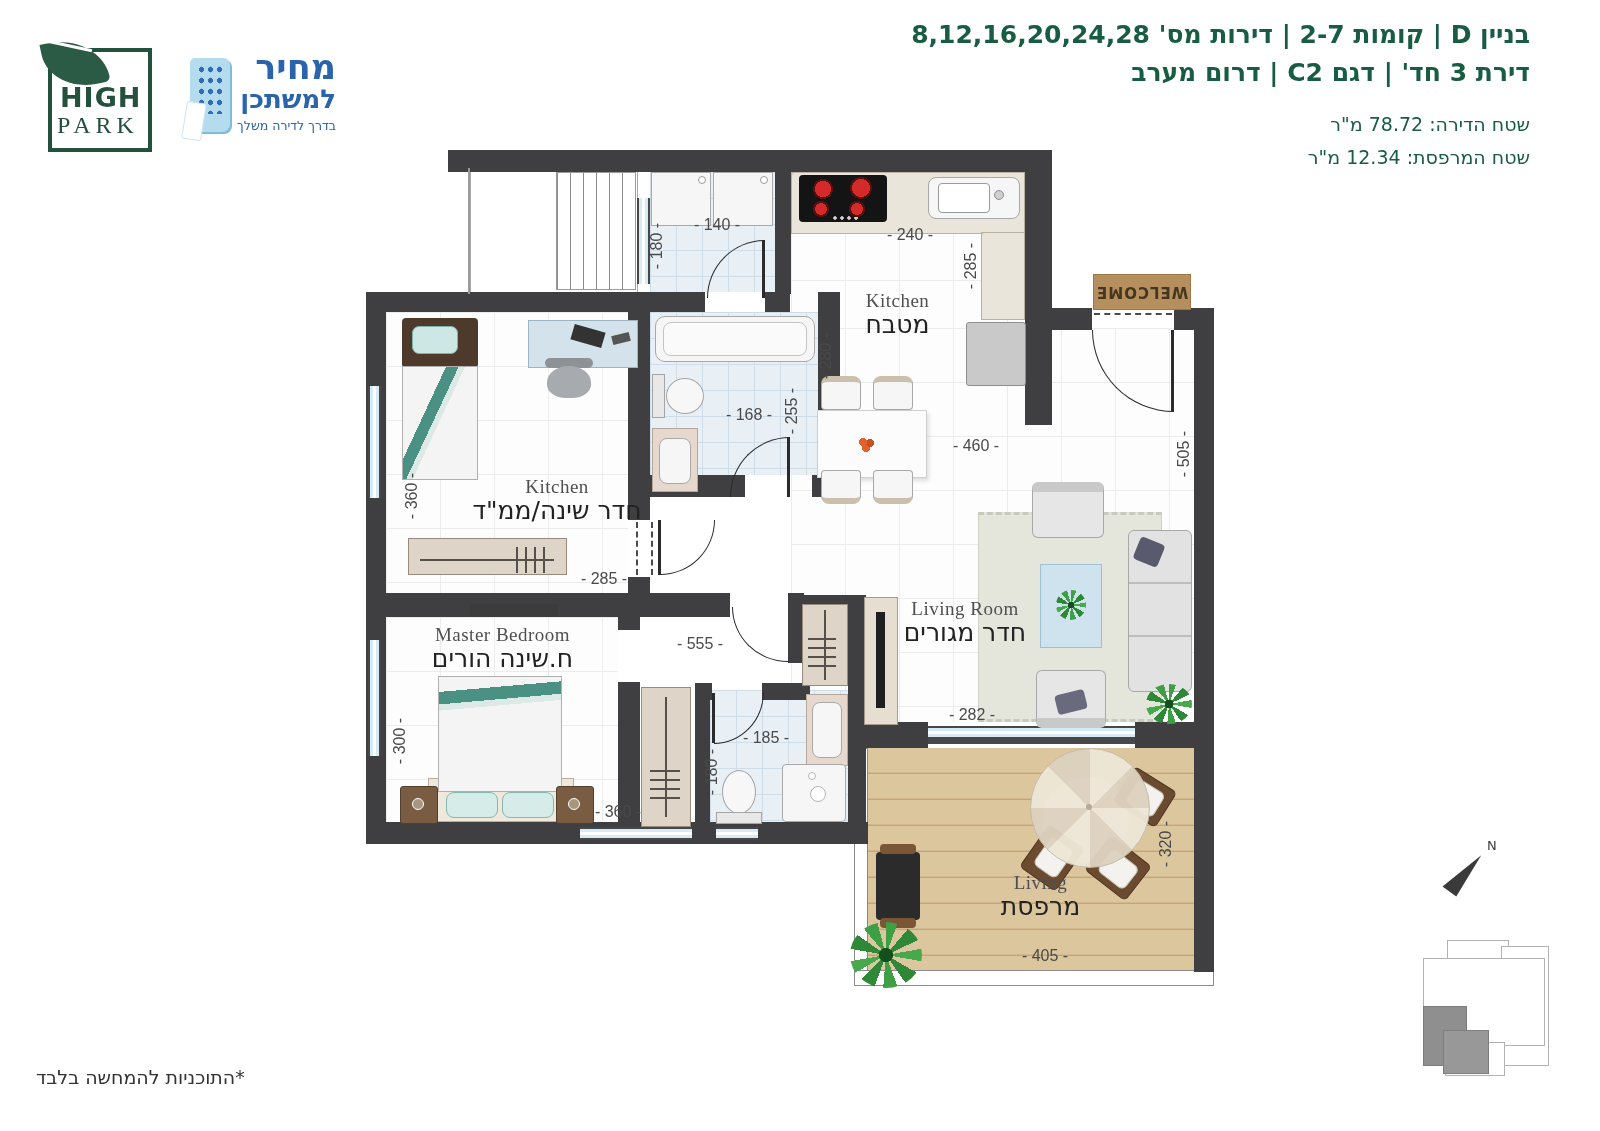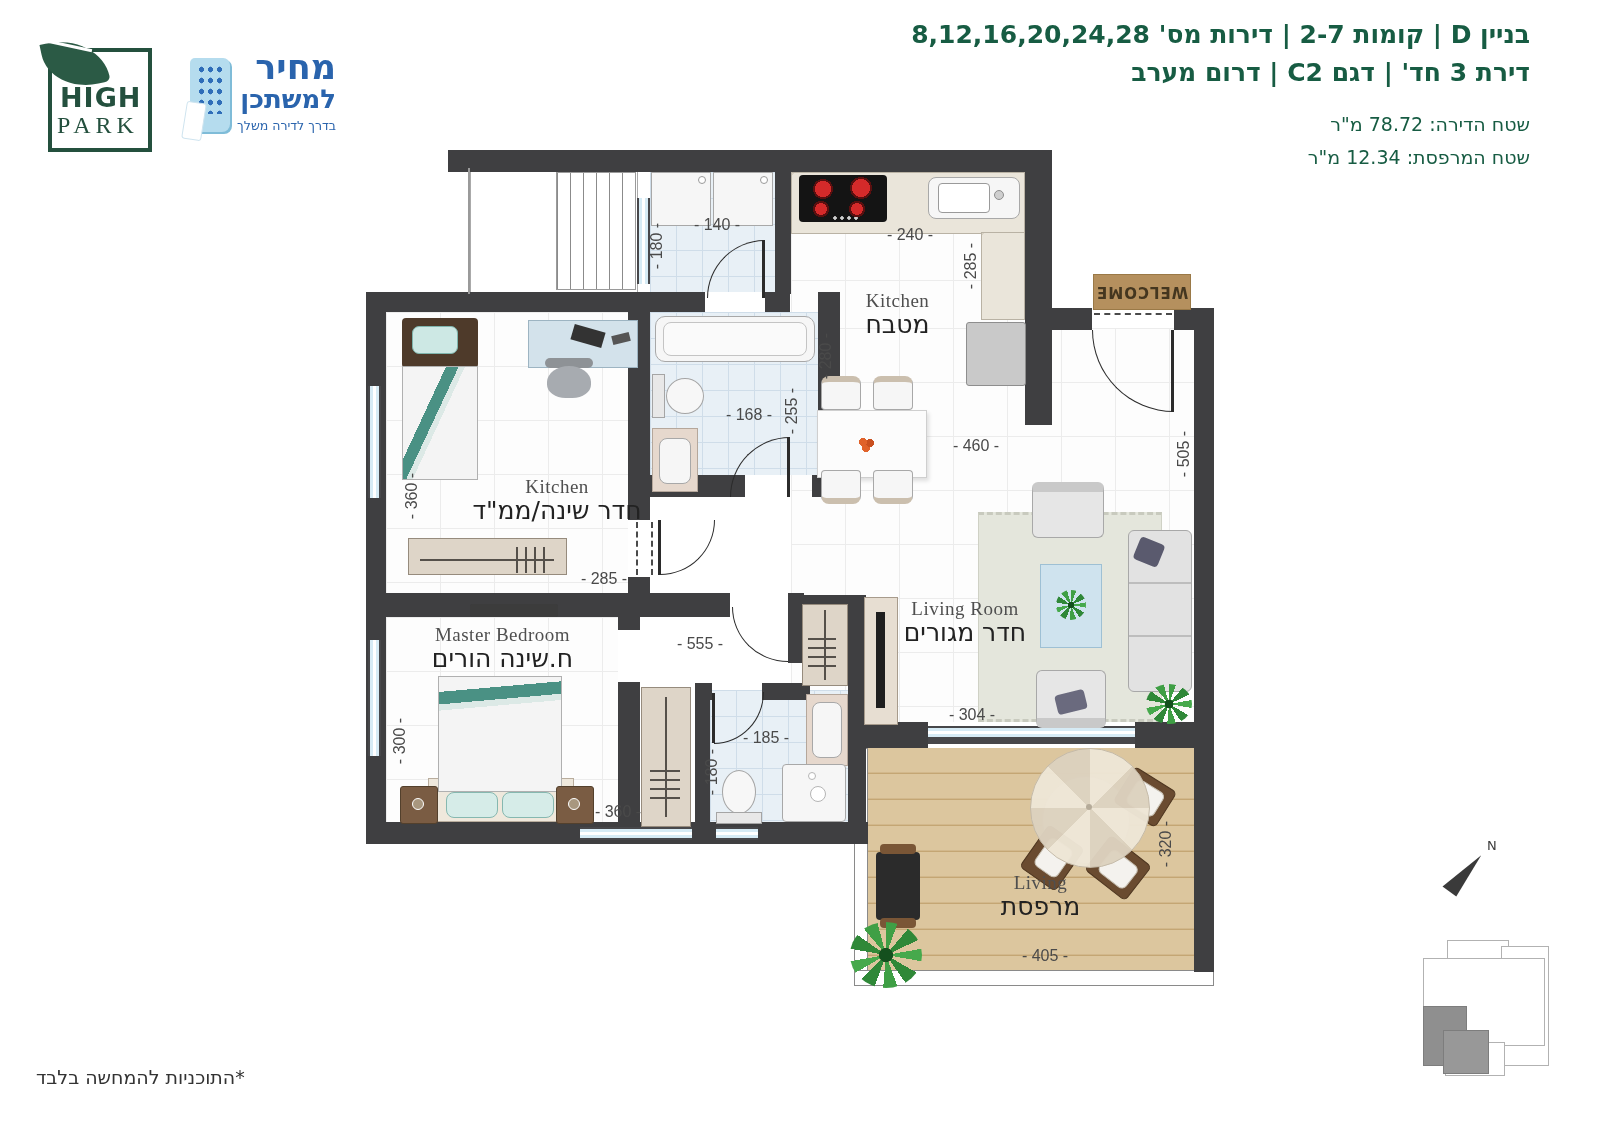--- a/index.html
+++ b/index.html
@@ -326,21 +326,21 @@
 <div class="dim v" style="left:747px;top:402px;">- 255 -</div>
 <div class="dim" style="left:931px;top:437px;">- 460 -</div>
 <div class="dim v" style="left:1139px;top:445px;">- 505 -</div>
 <div class="dim v" style="left:367px;top:487px;">- 360 -</div>
 <div class="dim" style="left:559px;top:570px;">- 285 -</div>
 <div class="dim" style="left:655px;top:635px;">- 555 -</div>
 <div class="dim v" style="left:355px;top:732px;">- 300 -</div>
 <div class="dim" style="left:573px;top:803px;">- 360 -</div>
 <div class="dim" style="left:721px;top:729px;">- 185 -</div>
 <div class="dim v" style="left:667px;top:763px;">- 180 -</div>
-<div class="dim" style="left:927px;top:706px;">- 304 -</div>
+<div class="dim" style="left:927px;top:706px;">- 282 -</div>
 <div class="dim v" style="left:1121px;top:835px;">- 320 -</div>
 <div class="dim" style="left:1000px;top:947px;">- 405 -</div>
 
 <div class="north-n">N</div>
 <div class="north-a"></div>
 <div class="abs" style="left:1415px;top:930px;width:140px;height:150px;">
   <div class="kp" style="left:32px;top:10px;width:62px;height:38px;"></div>
   <div class="kp" style="left:86px;top:16px;width:48px;height:120px;"></div>
   <div class="kp" style="left:8px;top:28px;width:122px;height:88px;"></div>
   <div class="kp" style="left:30px;top:112px;width:60px;height:34px;"></div>

